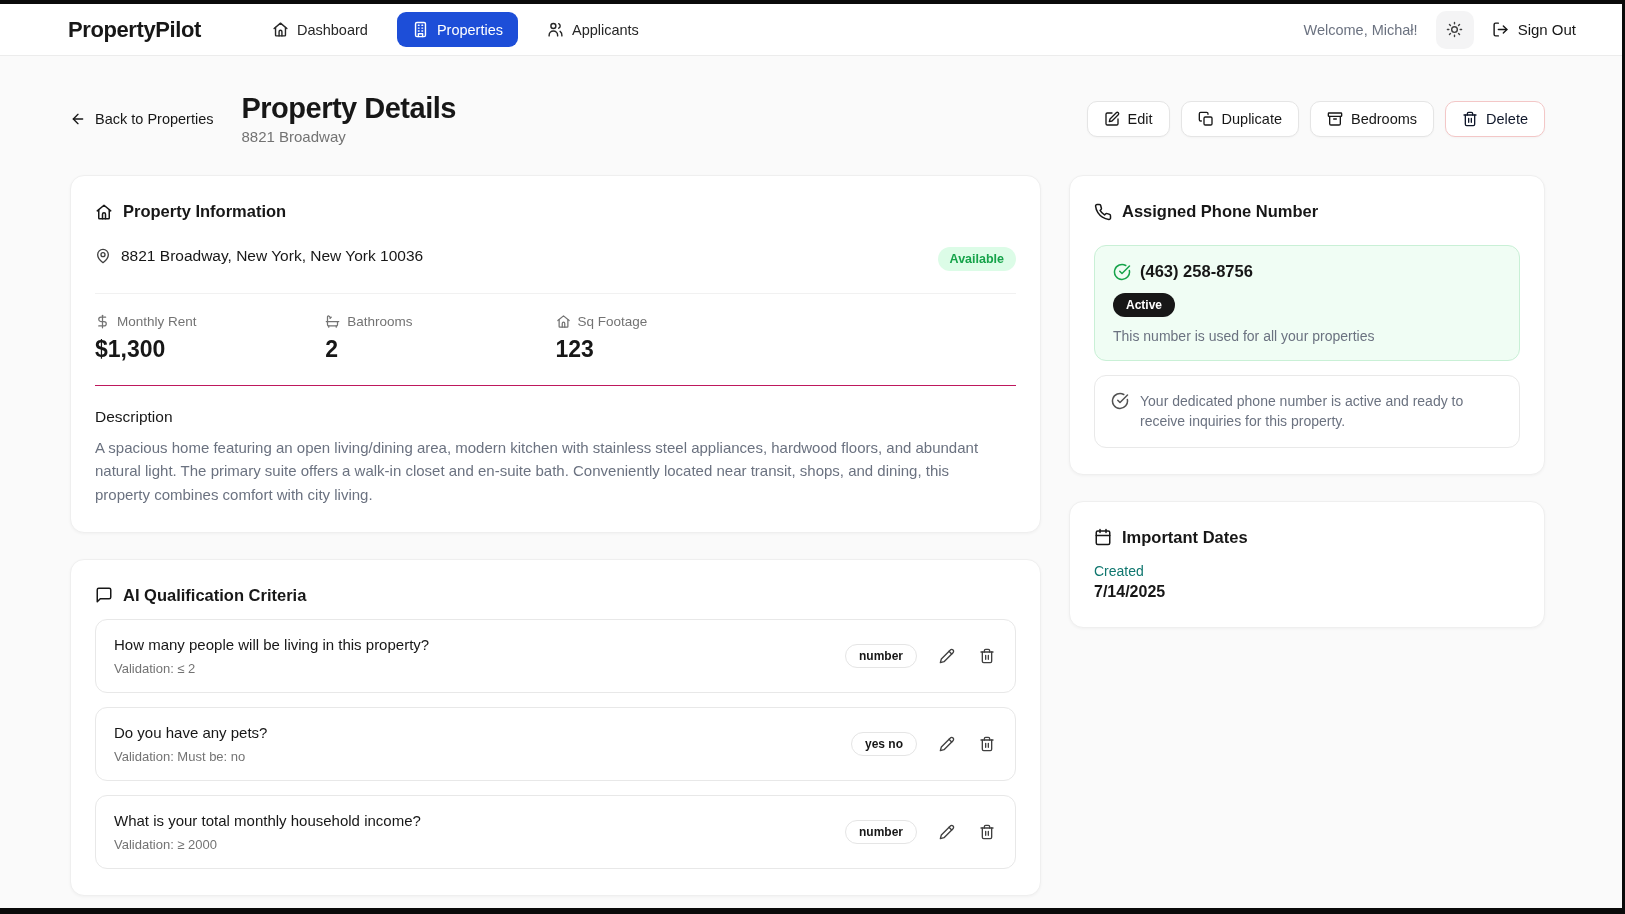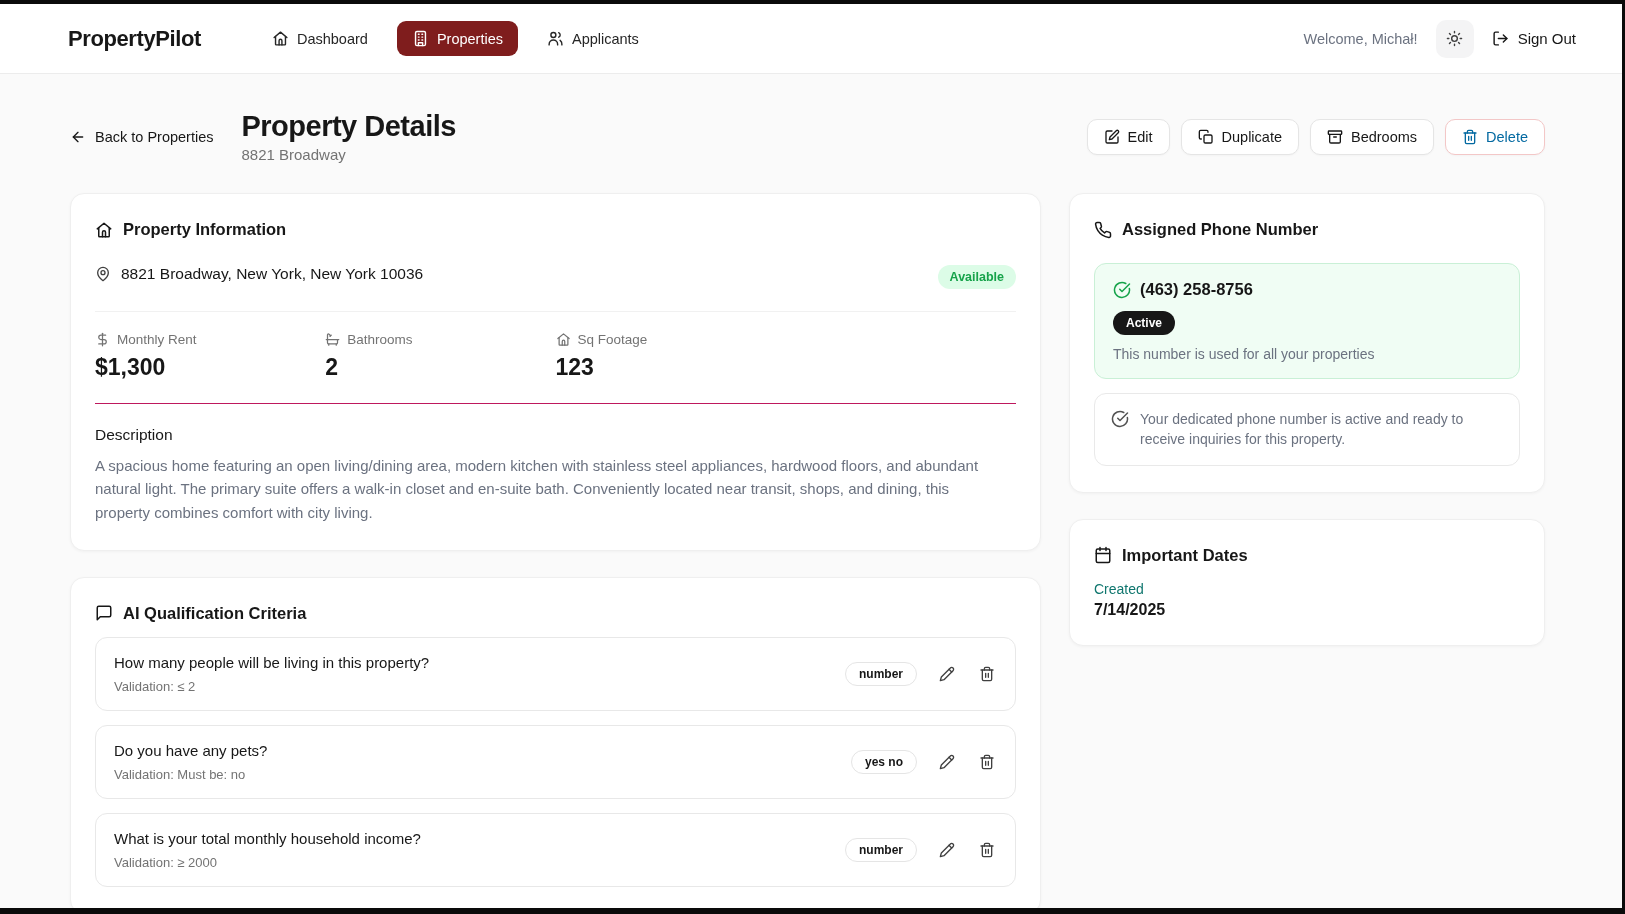--- a/index.html
+++ b/index.html
@@ -9,30 +9,30 @@
     background:#fafafa;
     color:#171717;
     border-top:4px solid #0a0a0a;
     border-bottom:6px solid #0a0a0a;
     border-right:3px solid #0a0a0a;
   }
   svg { display:block; flex:none; }
 
   
   .navbar {
-    height:70px; background:#ffffff; border-bottom:1px solid #ececec;
+    height:52px; background:#ffffff; border-bottom:1px solid #ececec;
     display:flex; align-items:center; padding:0 46px 0 68px;
   }
   .brand { font-size:22px; font-weight:800; letter-spacing:-0.4px; cursor:pointer; }
   .nav-items { display:flex; align-items:center; gap:14px; margin-left:56px; }
   .nav-item {
     display:flex; align-items:center; gap:8px; font-size:14.5px; font-weight:500;
     color:#262626; padding:9px 15px; border-radius:9px; cursor:pointer; white-space:nowrap;
   }
-  .nav-item.active { background:#7f1d1d; color:#ffffff; }
+  .nav-item.active { background:#1d4ed8; color:#ffffff; }
   .nav-right { margin-left:auto; display:flex; align-items:center; gap:18px; }
   .welcome { font-size:14.5px; color:#6b7280; }
   .theme-btn {
     width:38px; height:38px; border:none; background:#f4f4f5; border-radius:10px;
     display:flex; align-items:center; justify-content:center; color:#404040; cursor:pointer;
   }
   .signout { display:flex; align-items:center; gap:9px; font-size:15px; font-weight:500;
     color:#171717; background:none; border:none; cursor:pointer; font-family:inherit; }
 
   
@@ -42,21 +42,21 @@
     color:#171717; cursor:pointer; white-space:nowrap; }
   .title-block { margin-left:28px; }
   .page-title { font-size:29px; font-weight:800; letter-spacing:-0.5px; }
   .page-subtitle { font-size:15px; color:#737373; margin-top:3px; }
   .header-actions { margin-left:auto; display:flex; gap:11px; }
   .action-btn {
     display:flex; align-items:center; gap:8px; background:#ffffff; border:1px solid #e5e5e5;
     border-radius:10px; padding:9px 16px; font-size:14.5px; font-weight:500; color:#171717;
     cursor:pointer; font-family:inherit; box-shadow:0 1px 2px rgba(0,0,0,0.03);
   }
-  .action-btn.danger { color:#0369a1; border-color:#f3c7c7; }
+  .action-btn.danger { color:#0f172a; border-color:#f3c7c7; }
 
   .columns { display:grid; grid-template-columns:1fr 476px; gap:28px; align-items:start; }
 
   .card {
     background:#ffffff; border:1px solid #efefef; border-radius:14px;
     box-shadow:0 1px 3px rgba(0,0,0,0.04); padding:26px 24px;
   }
   .card + .card { margin-top:26px; }
   .card-heading { display:flex; align-items:center; gap:10px; font-size:16.5px; font-weight:700; }
 

